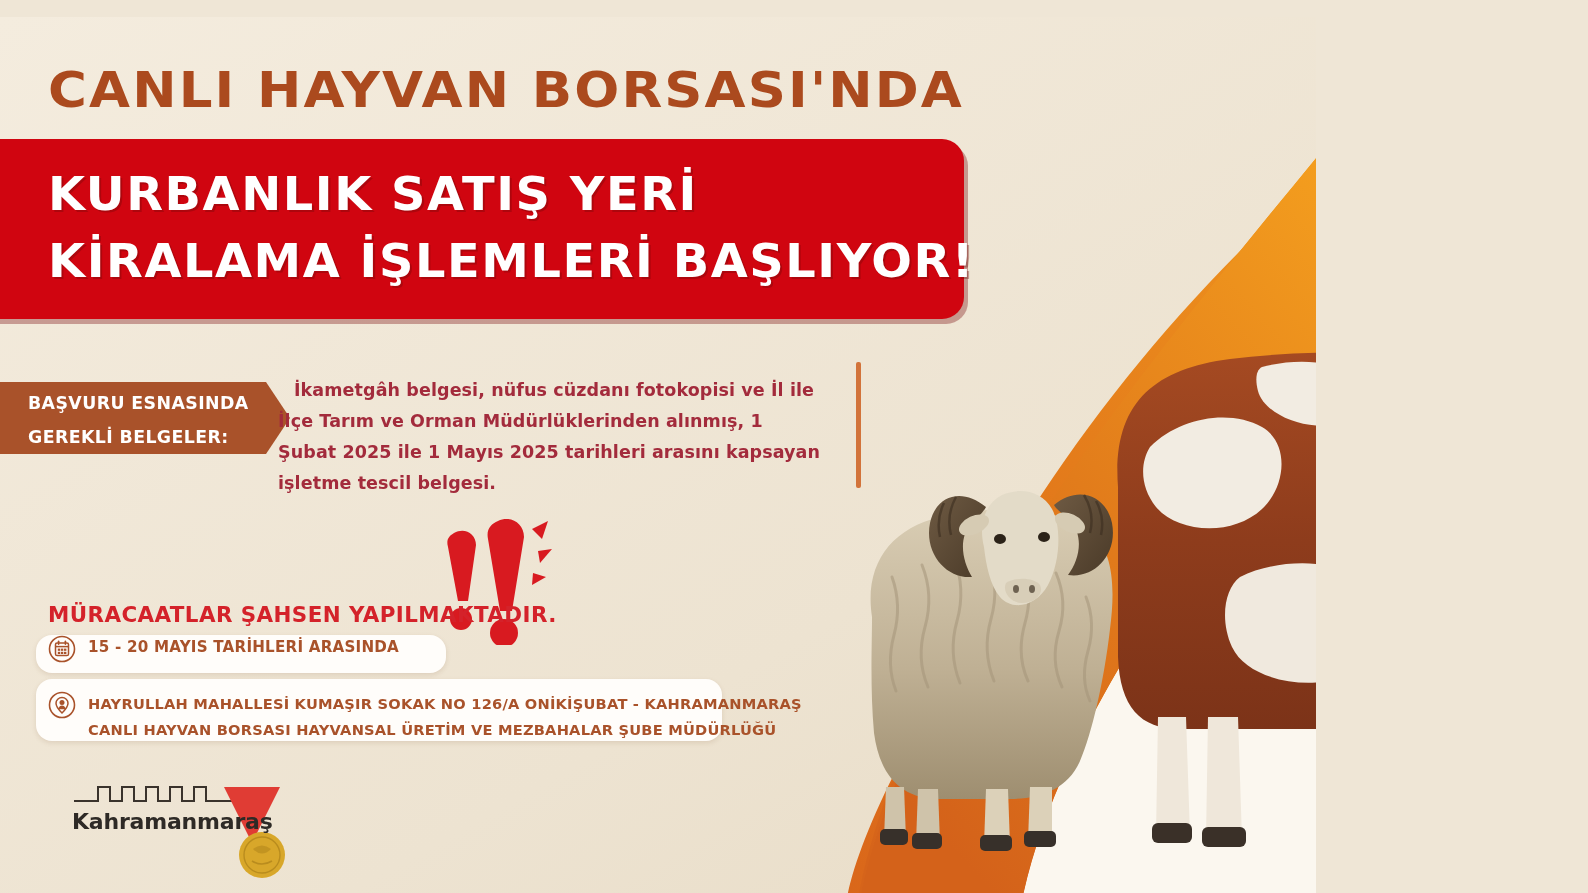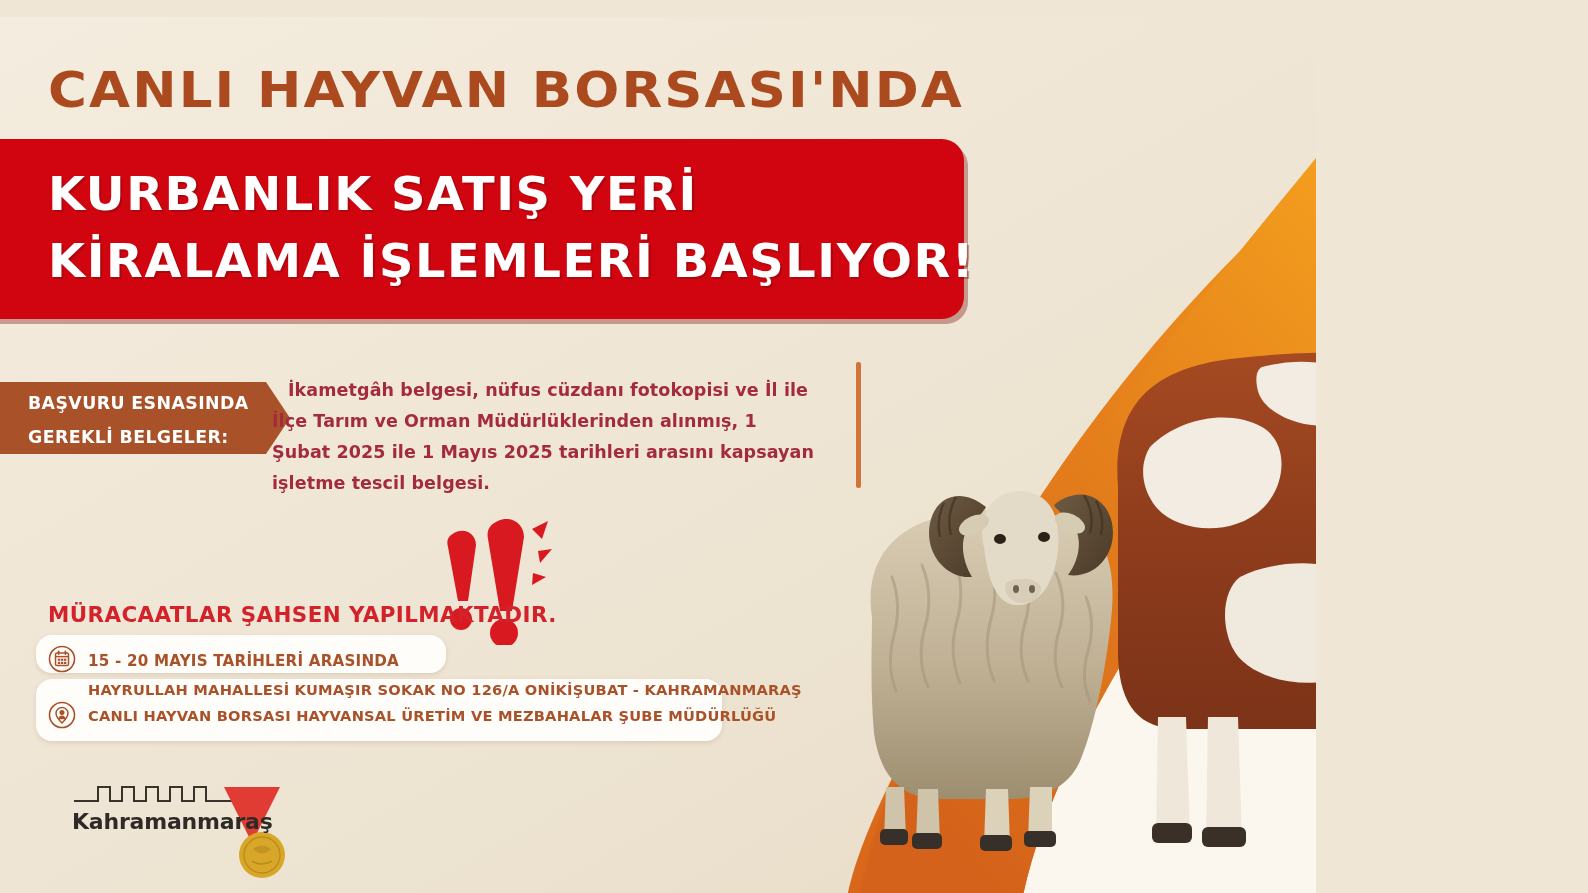--- a/index.html
+++ b/index.html
@@ -64,21 +64,21 @@
   }
   .doc-tab span{
     display:block;
     font-family:"DejaVu Sans", sans-serif;
     font-weight:700;font-size:17px;letter-spacing:.4px;
     line-height:34px;
     transform:scaleX(1.02);transform-origin:left center;
     white-space:nowrap;
   }
   .doc-text{
-    position:absolute;left:272px;top:358px;width:548px;
+    position:absolute;left:278px;top:358px;width:548px;
     color:#A32B3C;
     font-family:"DejaVu Sans", sans-serif;
     font-weight:700;
     font-size:17.5px;line-height:31px;
     letter-spacing:.1px;
     text-indent:16px;
   }
   .doc-divider{
     position:absolute;left:856px;top:345px;width:5px;height:126px;
     background:#D2733A;border-radius:2px;
@@ -93,21 +93,21 @@
     color:#D4222A;
     transform:scaleX(1.02);transform-origin:left center;
     white-space:nowrap;
   }
   
   .card{
     position:absolute;
     background:#FFFDFA;
     border-radius:16px;
     box-shadow:0 2px 5px rgba(120,80,40,.14);
-    display:flex;align-items:flex-end;
+    display:flex;align-items:flex-start;
     box-sizing:border-box;
   }
   .card1{left:36px;top:618px;width:410px;height:38px;padding:0 12px;}
   .card2{left:36px;top:662px;width:686px;height:62px;padding:12px 12px;}
   .card .ico{flex:0 0 auto;width:28px;height:28px;margin-right:12px;}
   .card .txt{
     font-family:"DejaVu Sans", sans-serif;
     font-weight:700;color:#A9522A;
     font-size:15px;letter-spacing:.2px;line-height:24px;
     transform:scaleX(1.01);transform-origin:left center;

